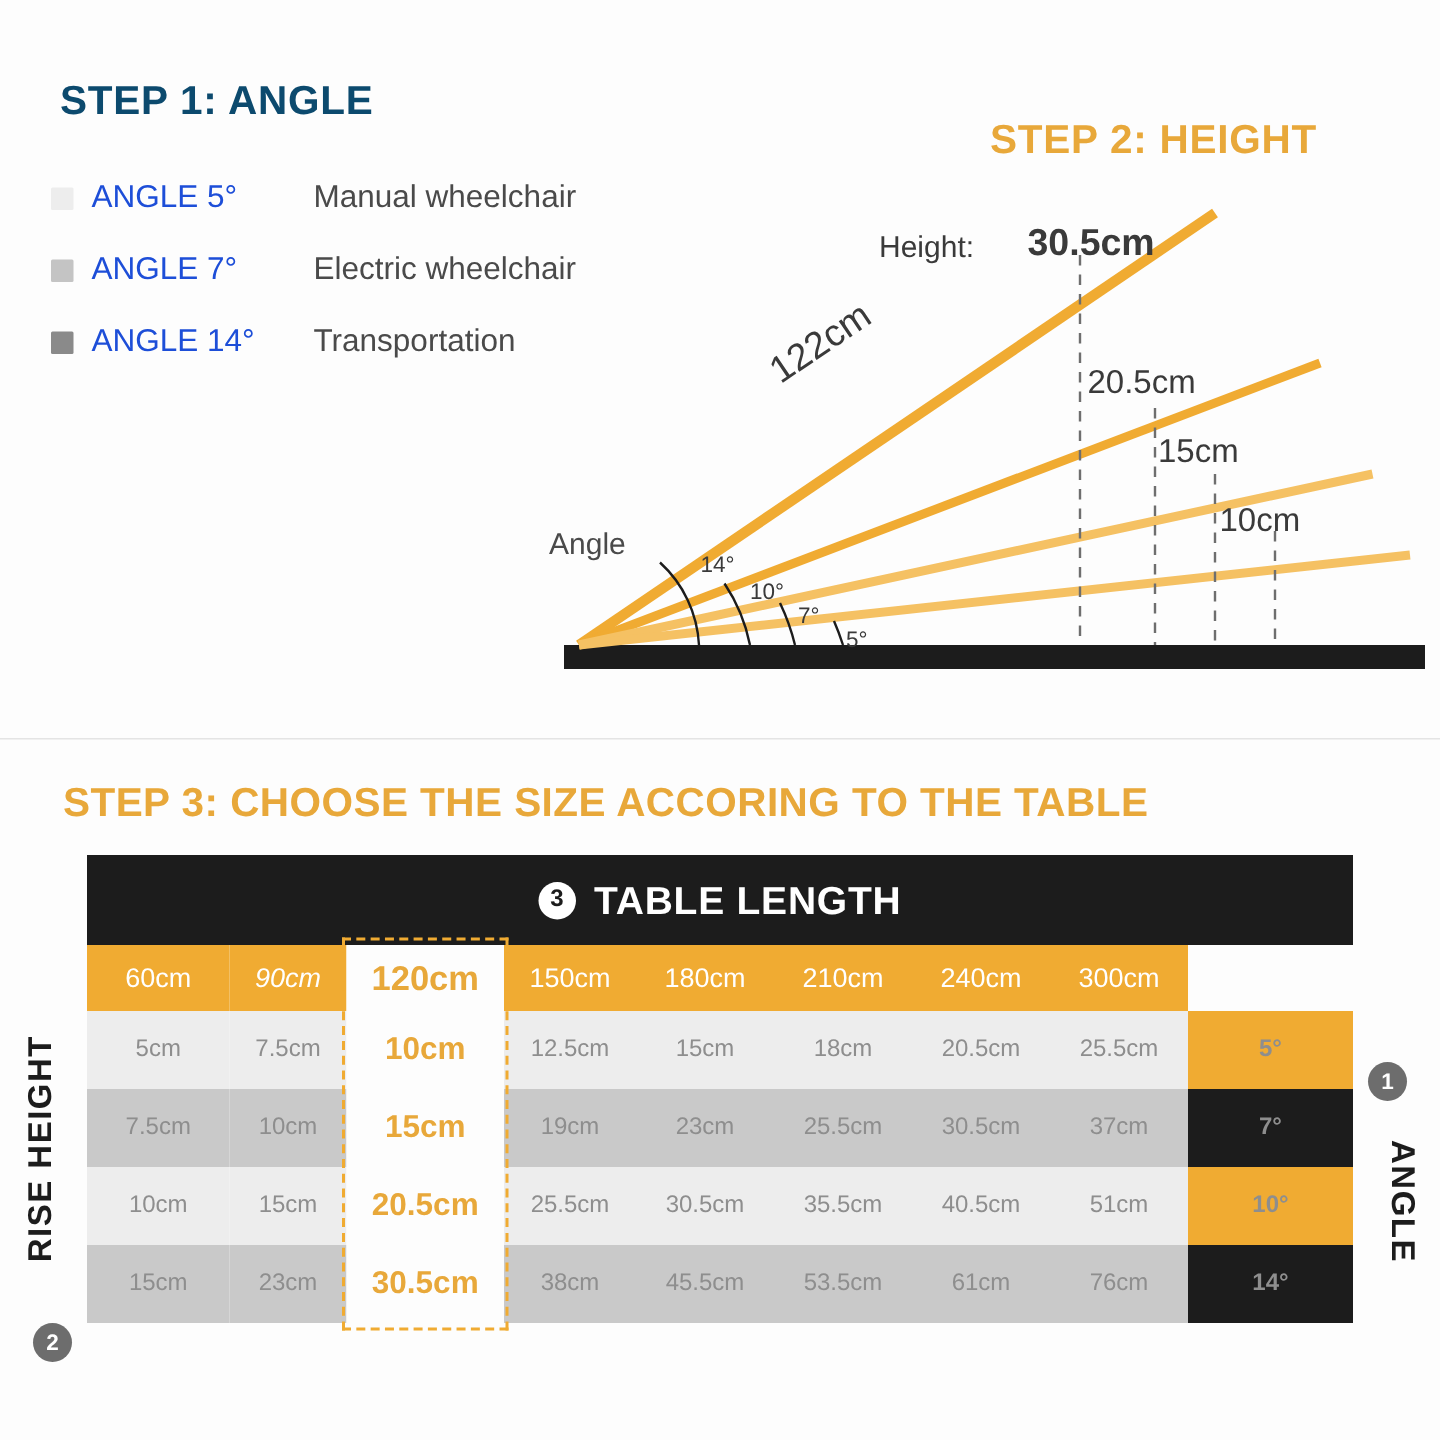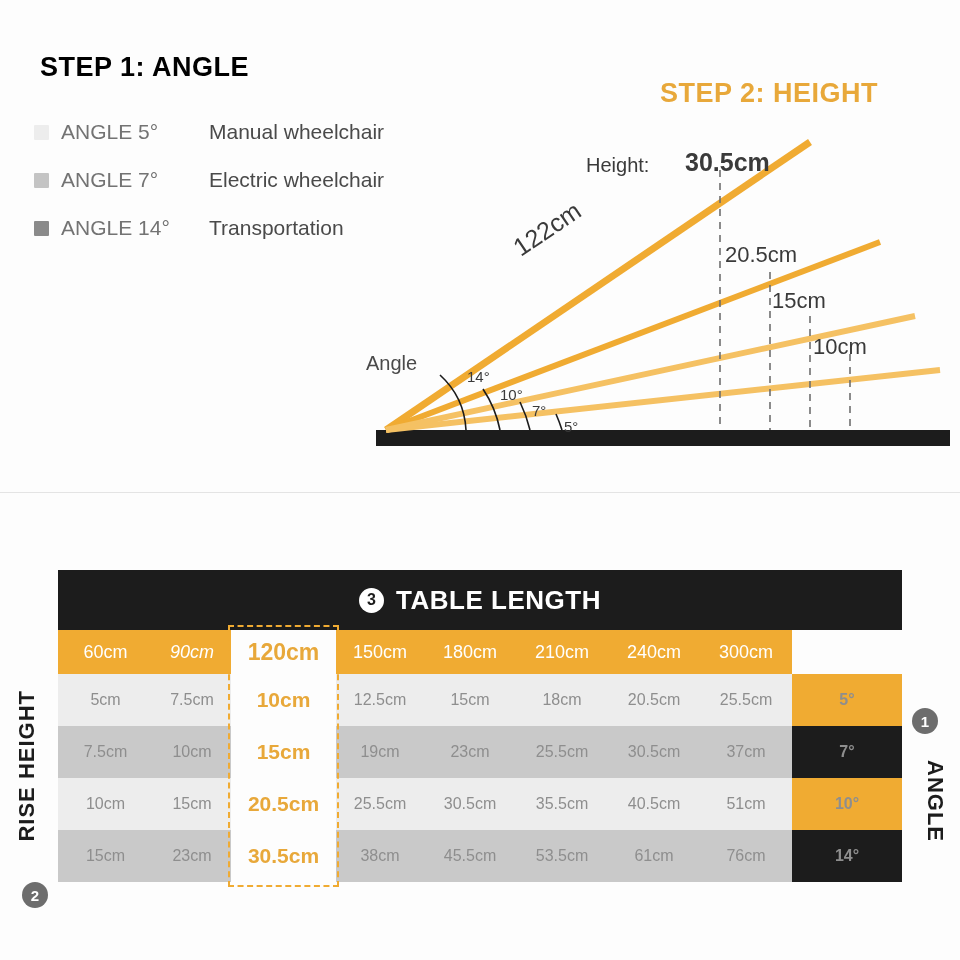--- a/index.html
+++ b/index.html
@@ -15,42 +15,42 @@
     width: 960px; height: 960px;
     background: #fdfdfd;
   }
 
   
   .step1-title {
     position: absolute;
     left: 40px; top: 52px;
     font-size: 27px;
     font-weight: bold;
-    color: #000000;
+    color: #0c4a6e;
     letter-spacing: 0.5px;
   }
   .legend {
     position: absolute;
     left: 34px; top: 108px;
     width: 430px;
   }
   .legend-row {
     display: flex;
     align-items: center;
     height: 48px;
   }
   .legend-swatch {
     width: 15px; height: 15px;
     margin-right: 12px;
     flex: 0 0 auto;
     border-radius: 1px;
   }
   .legend-angle {
     font-size: 21px;
-    color: #737373;
+    color: #1d4ed8;
     width: 148px;
     flex: 0 0 auto;
   }
   .legend-desc {
     font-size: 21px;
     color: #4a4a4a;
   }
 
   
   .step2-title {
@@ -262,20 +262,21 @@
     <div class="fan-label mid" style="left:26px; top:222px; color:#4a4a4a;">Angle</div>
 
     <div class="fan-label small" style="left:127px; top:238px;">14°</div>
     <div class="fan-label small" style="left:160px; top:256px;">10°</div>
     <div class="fan-label small" style="left:192px; top:272px;">7°</div>
     <div class="fan-label small" style="left:224px; top:288px;">5°</div>
   </div>
 
   <div class="divider"></div>
 
+  <div class="step3-title">STEP 3: CHOOSE THE SIZE ACCORING TO THE TABLE</div>
 
   <div class="side-label rise-label">RISE HEIGHT</div>
   <div class="badge badge-2">2</div>
   <div class="side-label angle-label">ANGLE</div>
   <div class="badge badge-1">1</div>
 
   <div id="table-area">
     <div class="ramp-head">
       <span class="circ">3</span>
       <span>TABLE LENGTH</span>

